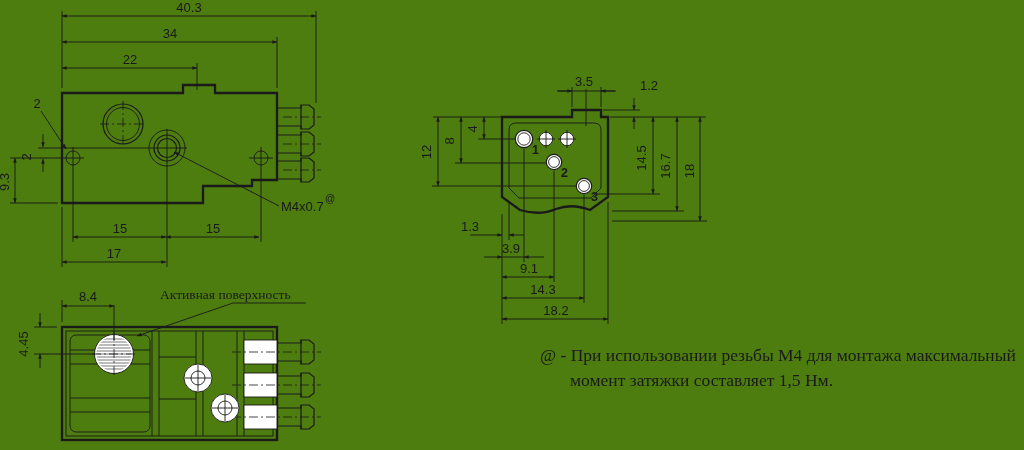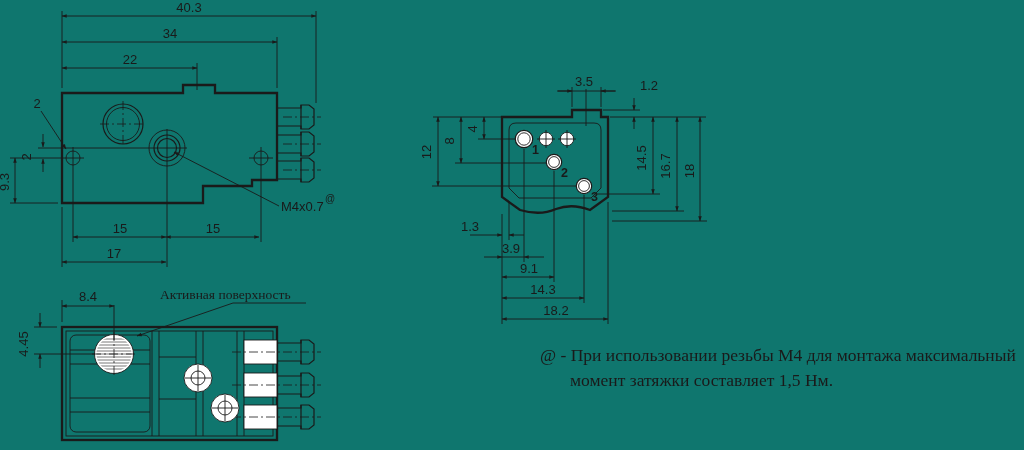--- a/index.html
+++ b/index.html
@@ -1,16 +1,16 @@
 <!DOCTYPE html>
 <html><head>
 <meta charset="utf-8">
 <style>
   html,body{margin:0;padding:0;background:#ffffff;}
-  #canvas{position:relative;width:1024px;height:450px;background:#0f766e;overflow:hidden;}
+  #canvas{position:relative;width:1024px;height:450px;background:#4d7c0f;overflow:hidden;}
   svg{position:absolute;left:0;top:0;}
   svg text{fill:#1a1a1a;}
   .t{stroke:#1a1a1a;stroke-width:0.9;fill:none;}
   .m{stroke:#1a1a1a;stroke-width:1.2;fill:none;}
   .k{stroke:#1a1a1a;stroke-width:2.3;fill:none;stroke-linejoin:miter;}
   .w{fill:#ffffff;}
   .cl{stroke:#1a1a1a;stroke-width:0.8;fill:none;stroke-dasharray:9 3 2 3;}
   .h{stroke:#555;stroke-width:0.8;}
   .d{font-family:"Liberation Sans",sans-serif;font-size:13px;}
   .ds{font-family:"Liberation Sans",sans-serif;font-size:10px;}

